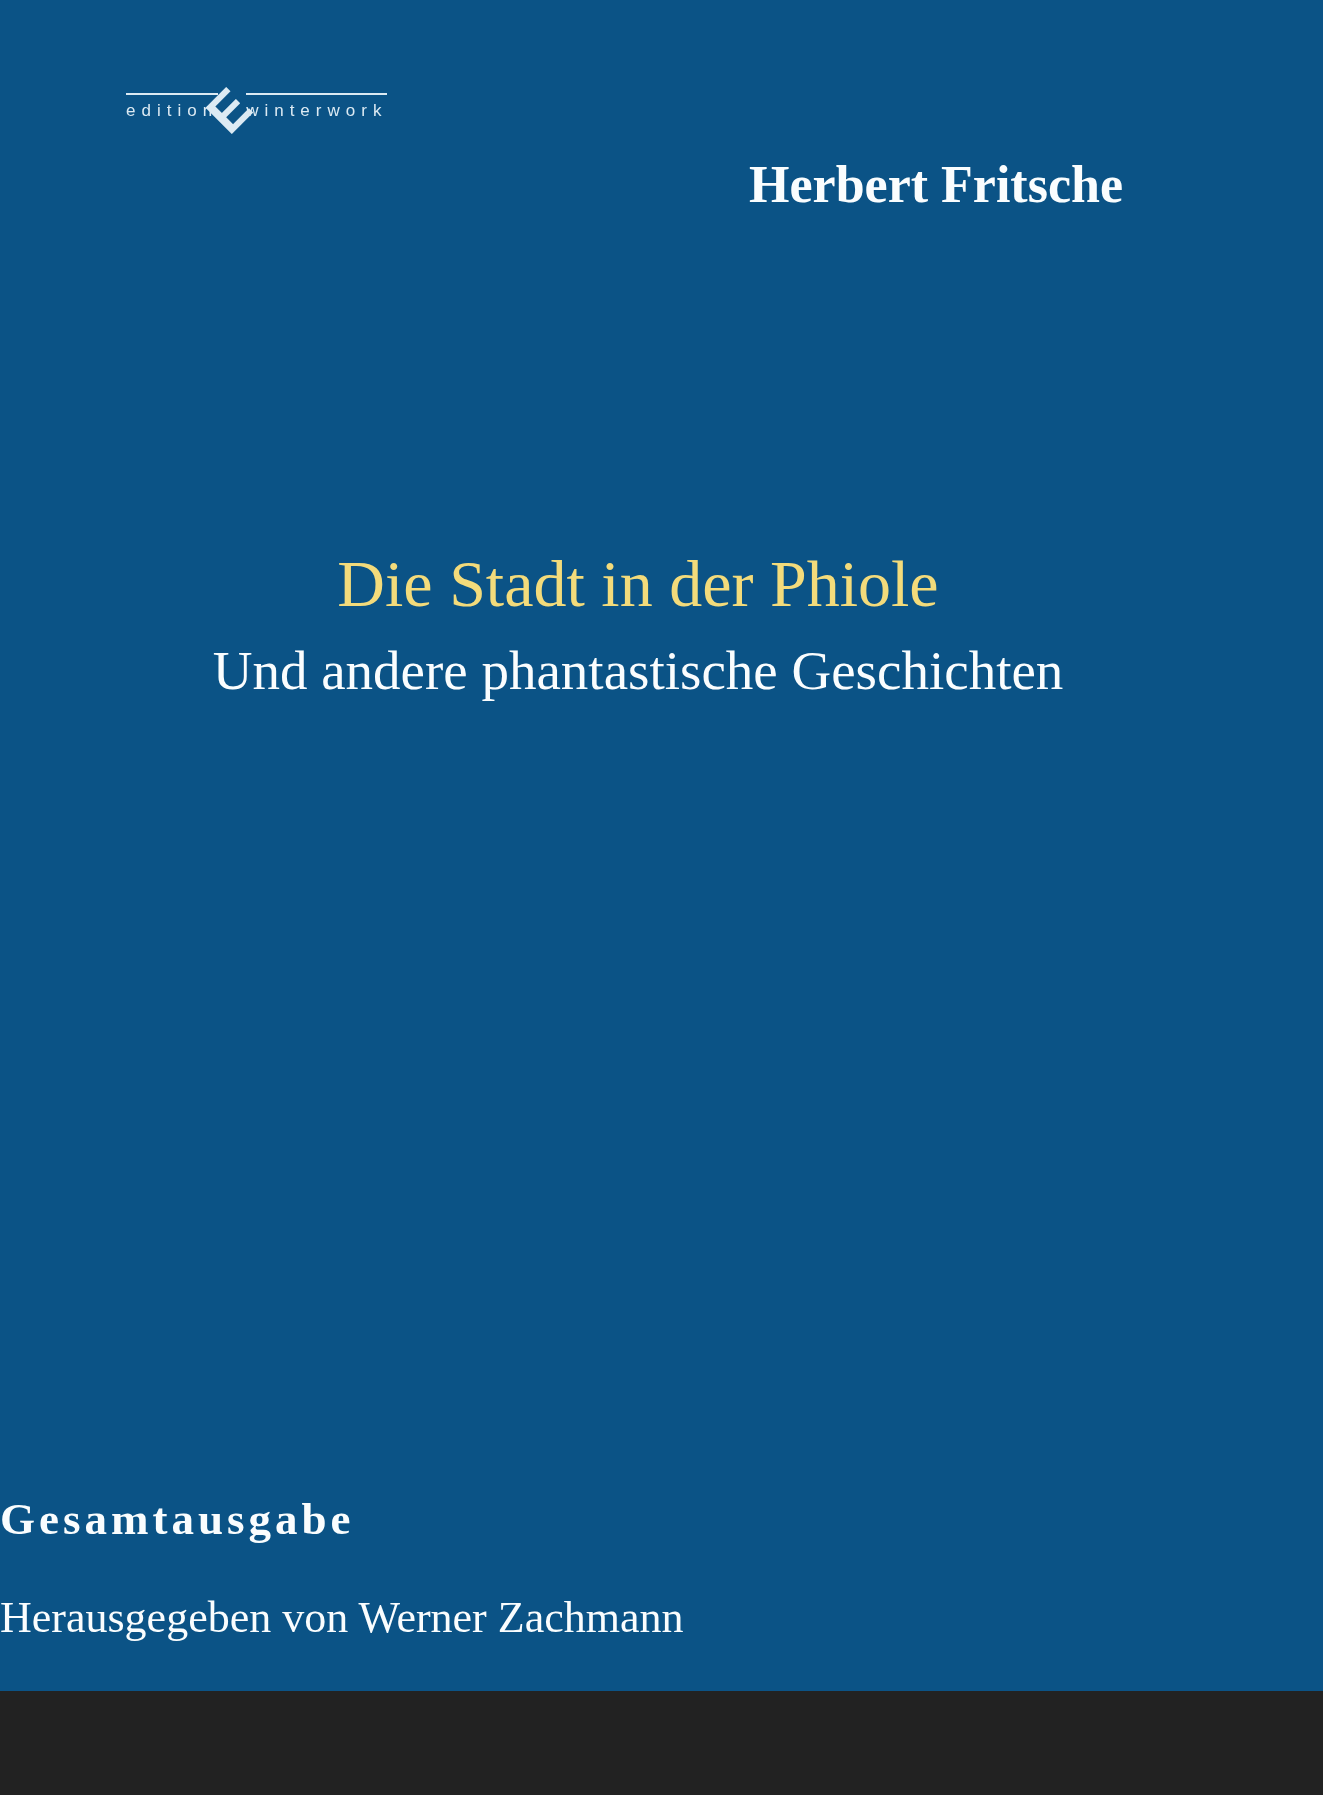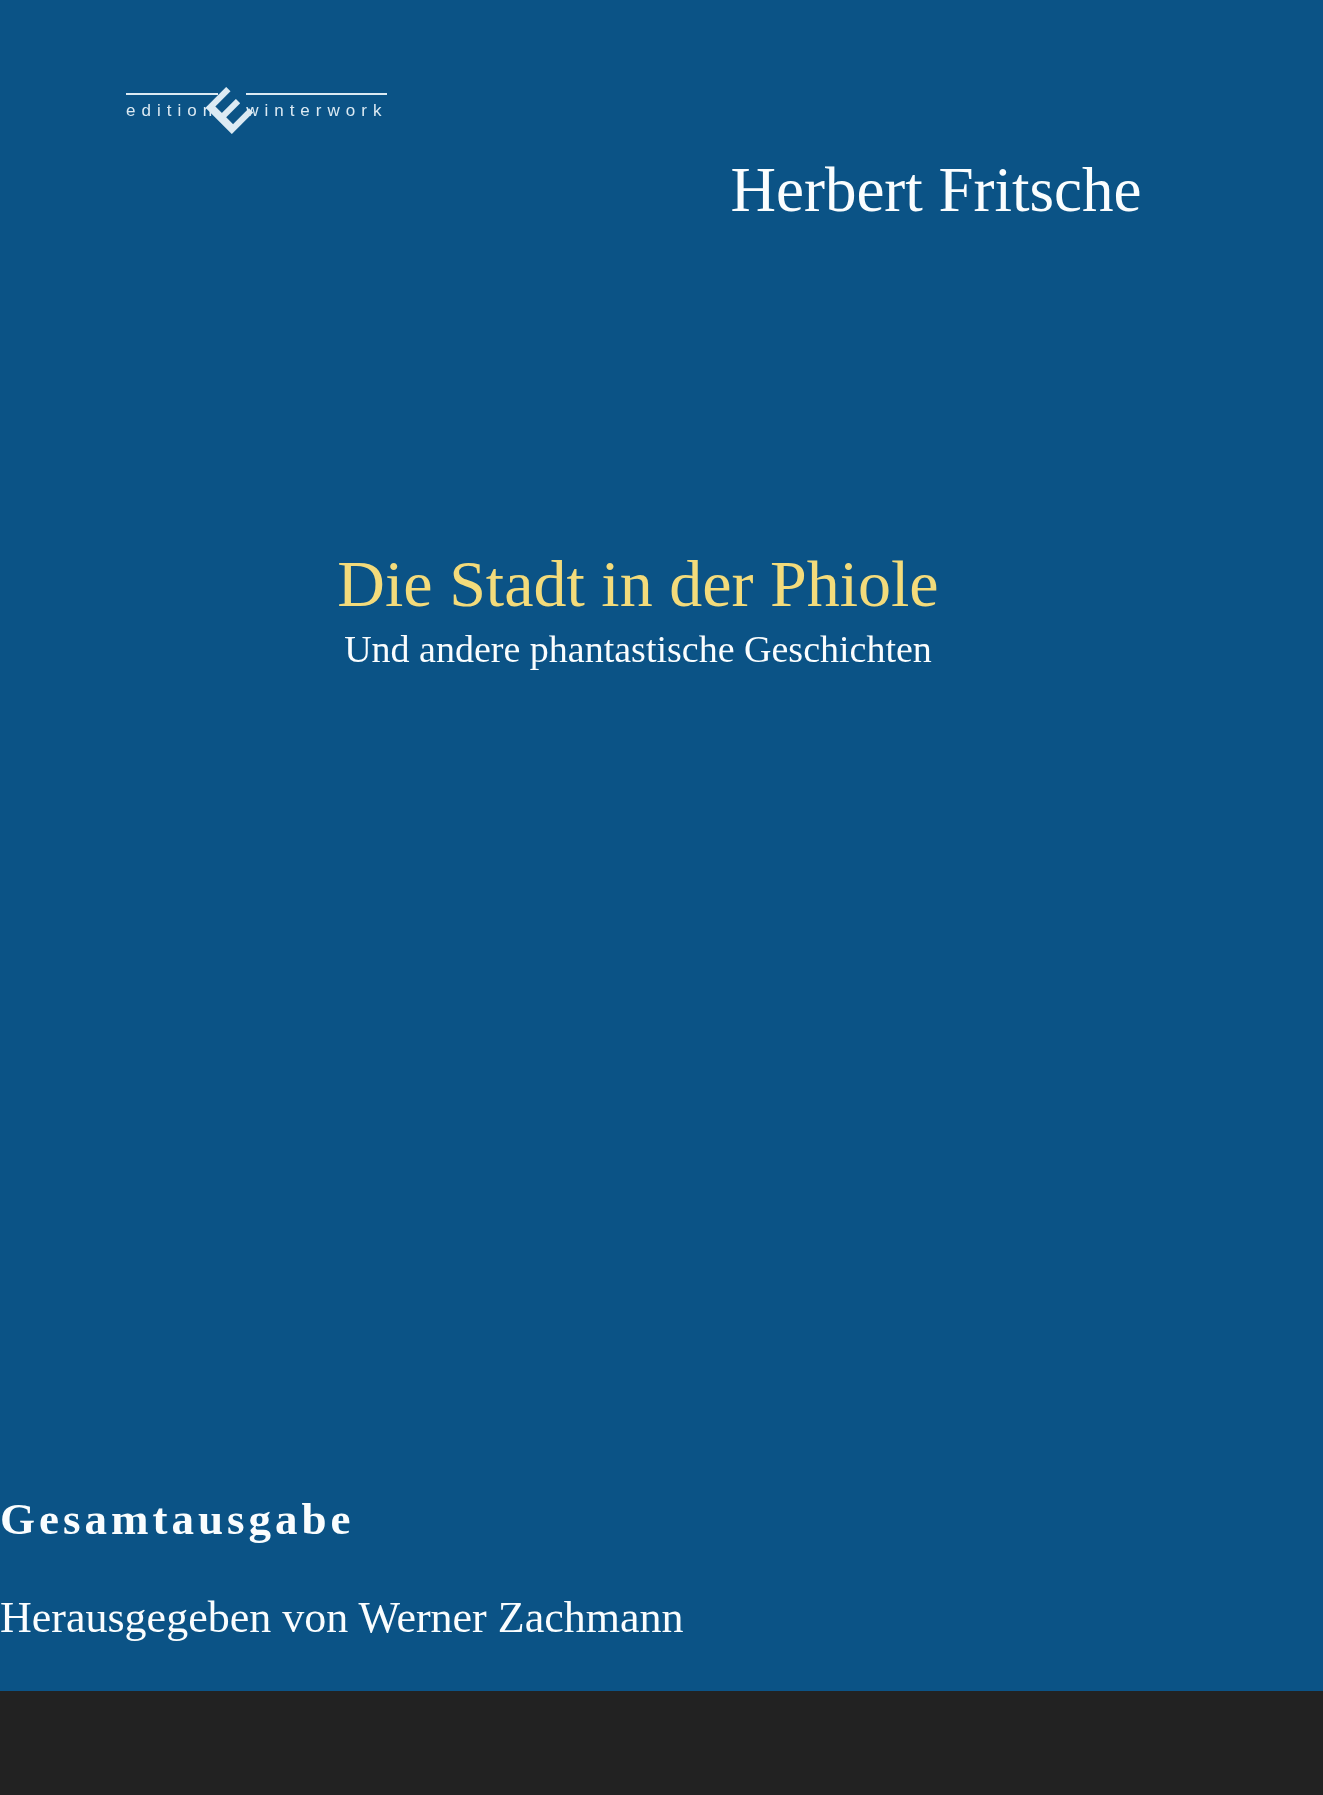--- a/index.html
+++ b/index.html
@@ -48,44 +48,44 @@
     top: 2px;
   }
 
   
   .author {
     position: absolute;
     left: 636px;
     top: 156px;
     width: 600px;
     text-align: center;
-    font-size: 63px;
-    font-weight: normal;
+    font-size: 52px;
+    font-weight: bold;
     line-height: 1.1;
     color: var(--text, #fafdfe);
   }
 
   
   .title-block {
     position: absolute;
     left: 0;
     top: 548px;
     width: 1276px;
     text-align: center;
   }
   .book-title {
     font-size: 66px;
     font-weight: normal;
     line-height: 1.1;
     color: var(--accent, #f3db7b);
     letter-spacing: 0px;
   }
   .book-subtitle {
-    margin-top: 8px;
-    font-size: 38px;
+    margin-top: 20px;
+    font-size: 55px;
     font-weight: normal;
     line-height: 1.1;
     color: var(--text, #fafdfe);
   }
 
   
   .edition-block {
     position: absolute;
     left: 0;
     top: 1494px;

